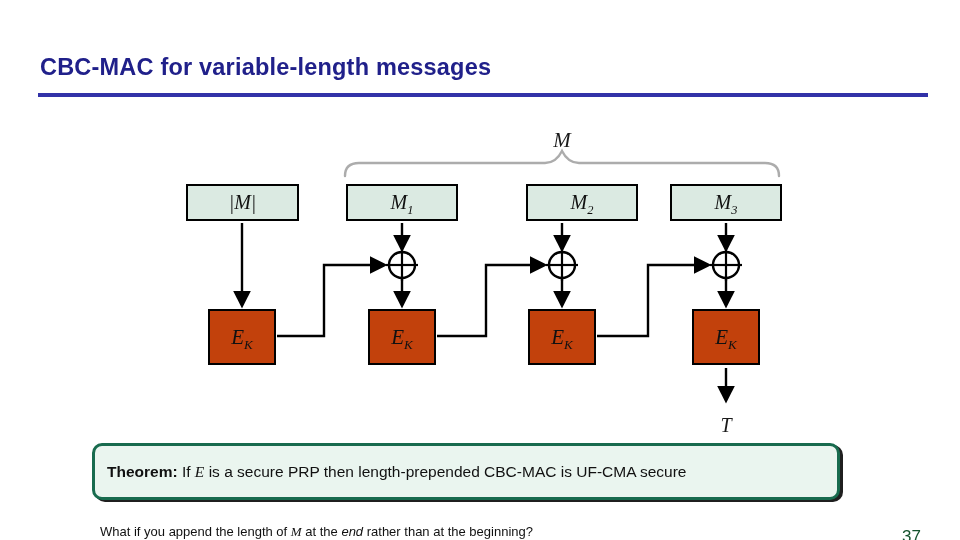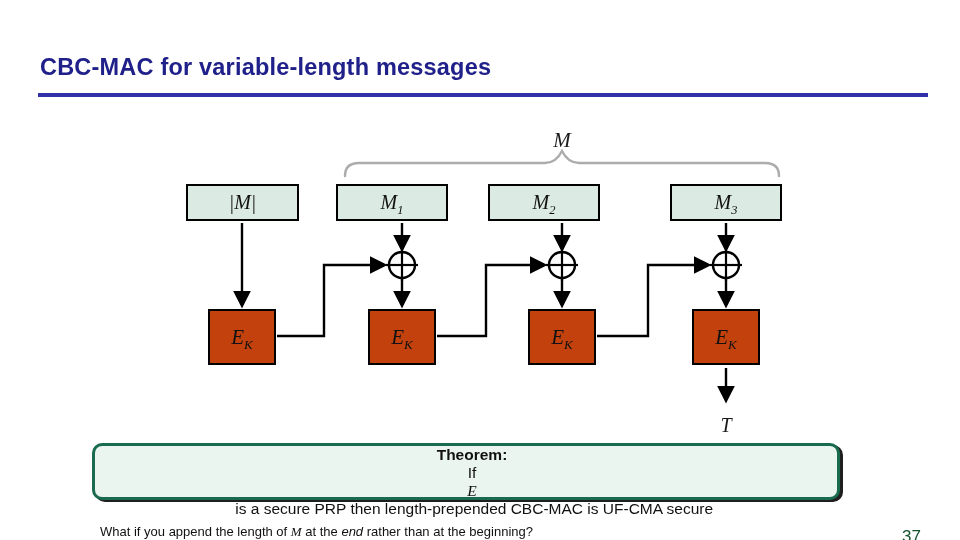--- a/index.html
+++ b/index.html
@@ -95,21 +95,20 @@
     background: #EAF5EF;
     border: 3px solid #186B4E;
     border-radius: 10px;
     box-shadow: 3px 2px 0 #1f1f1f;
     display: flex;
     align-items: center;
     padding-left: 12px;
     font-size: 15.5px;
     color: #111;
     white-space: pre;
-    flex-direction: column;
   }
   .th-label { font-weight: bold; }
   .math-inline {
     font-family: "Liberation Serif", "DejaVu Serif", serif;
     font-style: italic;
   }
   .question {
     position: absolute;
     left: 100px;
     top: 500px;
@@ -174,24 +173,24 @@
       <polyline points="597,312 648,312 648,241 708,241" fill="none" stroke="#000" stroke-width="2.4" marker-end="url(#arr)"></polyline>
 
       <line x1="726" y1="344" x2="726" y2="376" stroke="#000" stroke-width="2.4" marker-end="url(#arr)"></line>
     </svg>
 
     <div class="mlabel math">M</div>
 
     <div class="gbox" style="left:186px; width:109px;">
       <span class="math"><span>|M|</span><sub></sub></span>
     </div>
-    <div class="gbox" style="left:336px;">
+    <div class="gbox" style="left:346px;">
       <span class="math"><span>M</span><sub>1</sub></span>
     </div>
-    <div class="gbox" style="left:488px;">
+    <div class="gbox" style="left:526px;">
       <span class="math"><span>M</span><sub>2</sub></span>
     </div>
     <div class="gbox" style="left:670px;justify-content:center;">
       <span class="math"><span>M</span><sub>3</sub></span>
     </div>
 
     <div class="ekbox" style="left:208px;">
       <span class="math"><span>E</span><sub>K</sub></span>
     </div>
     <div class="ekbox" style="left:368px;">

